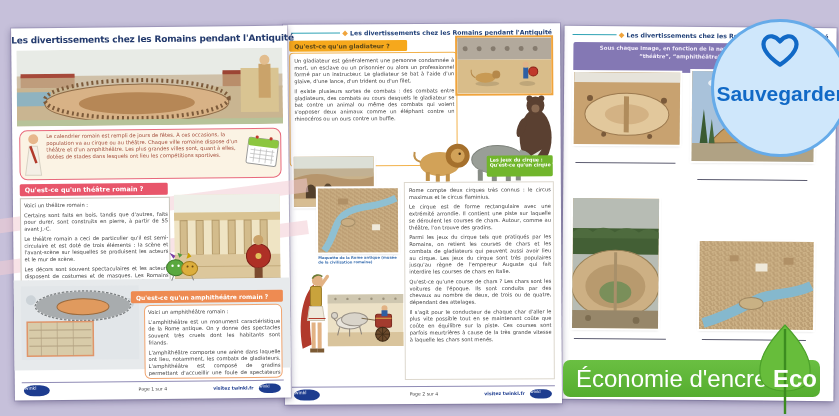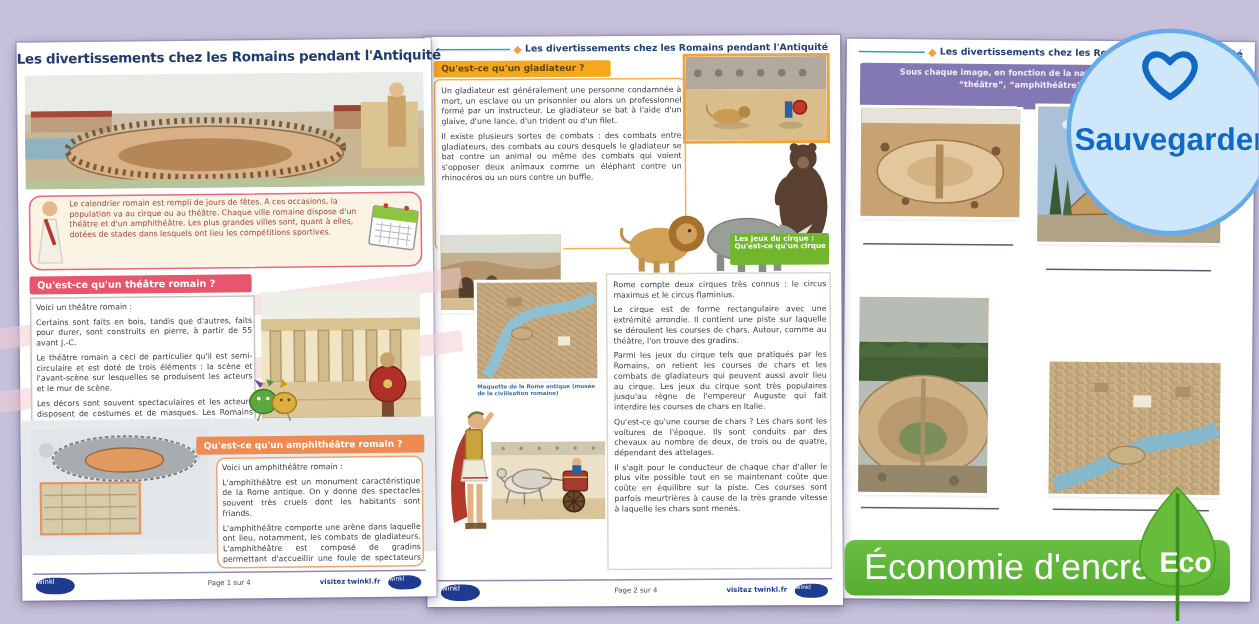--- a/index.html
+++ b/index.html
@@ -41,21 +41,21 @@
     background:#cfe7fb; border:3px solid #66abe9; z-index:30; display:flex; flex-direction:column;
     align-items:center; cursor:pointer; box-sizing:content-box; }
   .savebtn .lbl { font-size:21px; font-weight:bold; color:#1169c6; margin-top:8px;
     font-family:"Liberation Sans", sans-serif; }
   .eco { position:absolute; left:563px; top:360px; width:257px; height:37px;
     background:linear-gradient(#6abf42,#55ad2f); border-radius:7px; z-index:20;
     display:flex; align-items:center; }
   .eco .lbl { color:#fff; font-size:24px; padding-left:13px;
     font-family:"Liberation Sans", sans-serif; }
   .leafwrap { position:absolute; left:752px; top:323px; width:66px; height:93px; z-index:21; }
-  .ecotext { position:absolute; left:773px; top:365px; font-size:19px; font-weight:bold; color:#fff;
+  .ecotext { position:absolute; left:773px; top:365px; font-size:24px; font-weight:bold; color:#fff;
     z-index:22; font-family:"Liberation Sans", sans-serif; }
 </style>
 </head>
 <body>
 
 <div class="page" style="left:13px;top:27px;width:276px;height:372px;transform:rotate(-0.6deg);z-index:4;">
   <div class="swash" style="top:172px;"></div>
   <div class="swash" style="top:214px;"></div>
 
   <div class="abs" style="left:0;right:0;top:7px;text-align:center;font-size:9px;font-weight:bold;color:#233a6d;letter-spacing:-0.2px;white-space:nowrap;">Les divertissements chez les Romains pendant l'Antiquité</div>

